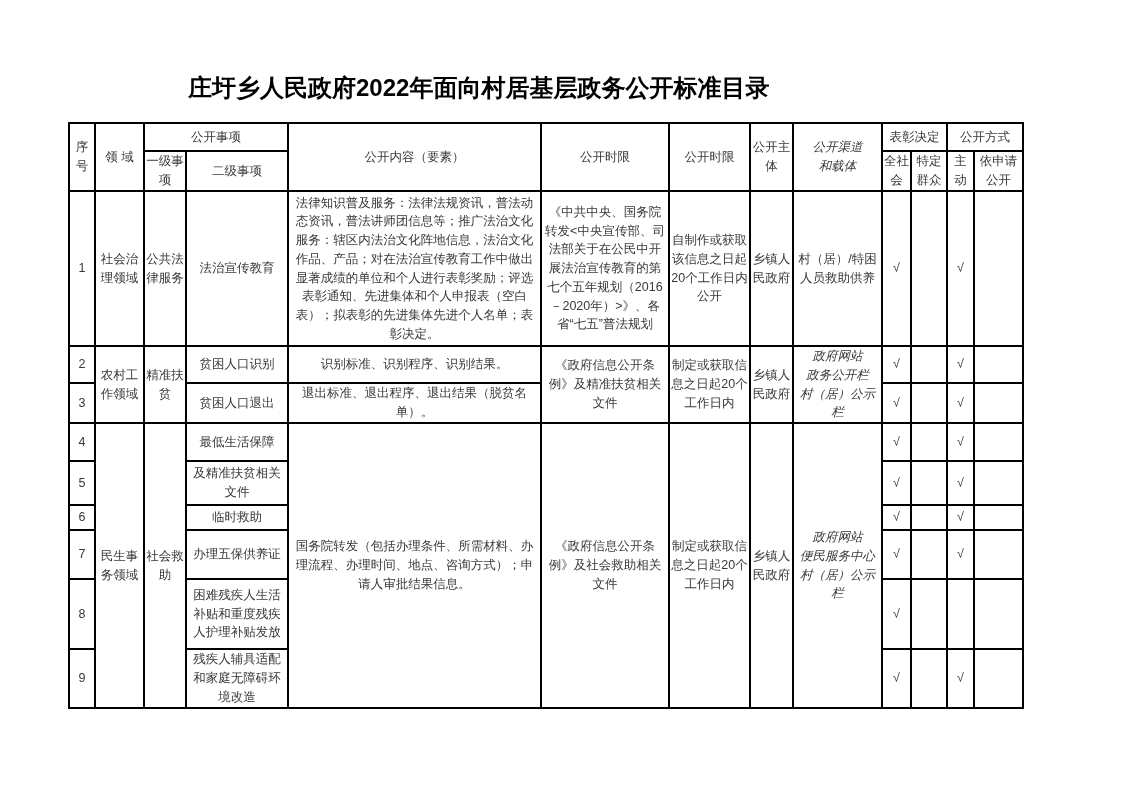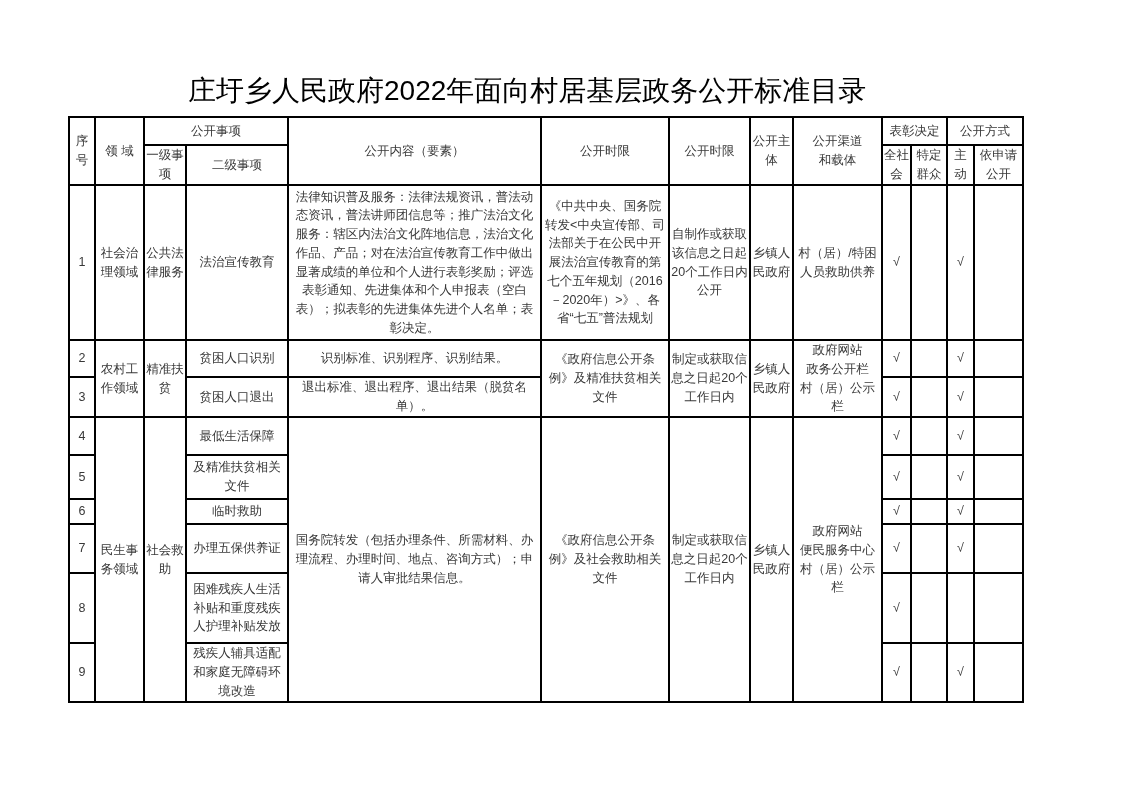--- a/index.html
+++ b/index.html
@@ -10,47 +10,47 @@
     height: 793px;
     font-family: "Liberation Sans", "DejaVu Sans", sans-serif;
     color: #383838;
     position: relative;
     overflow: hidden;
   }
   .page-title {
     position: absolute;
     left: 188px;
     top: 72px;
-    font-size: 28px;
-    font-weight: normal;
+    font-size: 24px;
+    font-weight: bold;
     color: #000000;
     white-space: nowrap;
     letter-spacing: 0px;
     font-family: "Liberation Sans", "DejaVu Sans", sans-serif;
   }
   table.catalog {
     position: absolute;
     left: 68px;
-    top: 116px;
+    top: 122px;
     border-collapse: collapse;
     table-layout: fixed;
     width: 954px;
   }
   table.catalog td {
     border: 2px solid #000000;
     text-align: center;
     vertical-align: middle;
     font-size: 12.5px;
     line-height: 1.5;
     padding: 0 1px;
     color: #383838;
     word-break: break-all;
     overflow: hidden;
   }
-  table.catalog td.pre { white-space: pre-line; }
+  table.catalog td.pre { white-space: pre-line; font-style: italic; }
   table.catalog td.hdr { color: #383838; }
 </style>
 </head>
 <body>
 
 <div class="page-title">庄圩乡人民政府2022年面向村居基层政务公开标准目录</div>
 
 <table class="catalog">
   <colgroup>
     <col style="width:26px">

